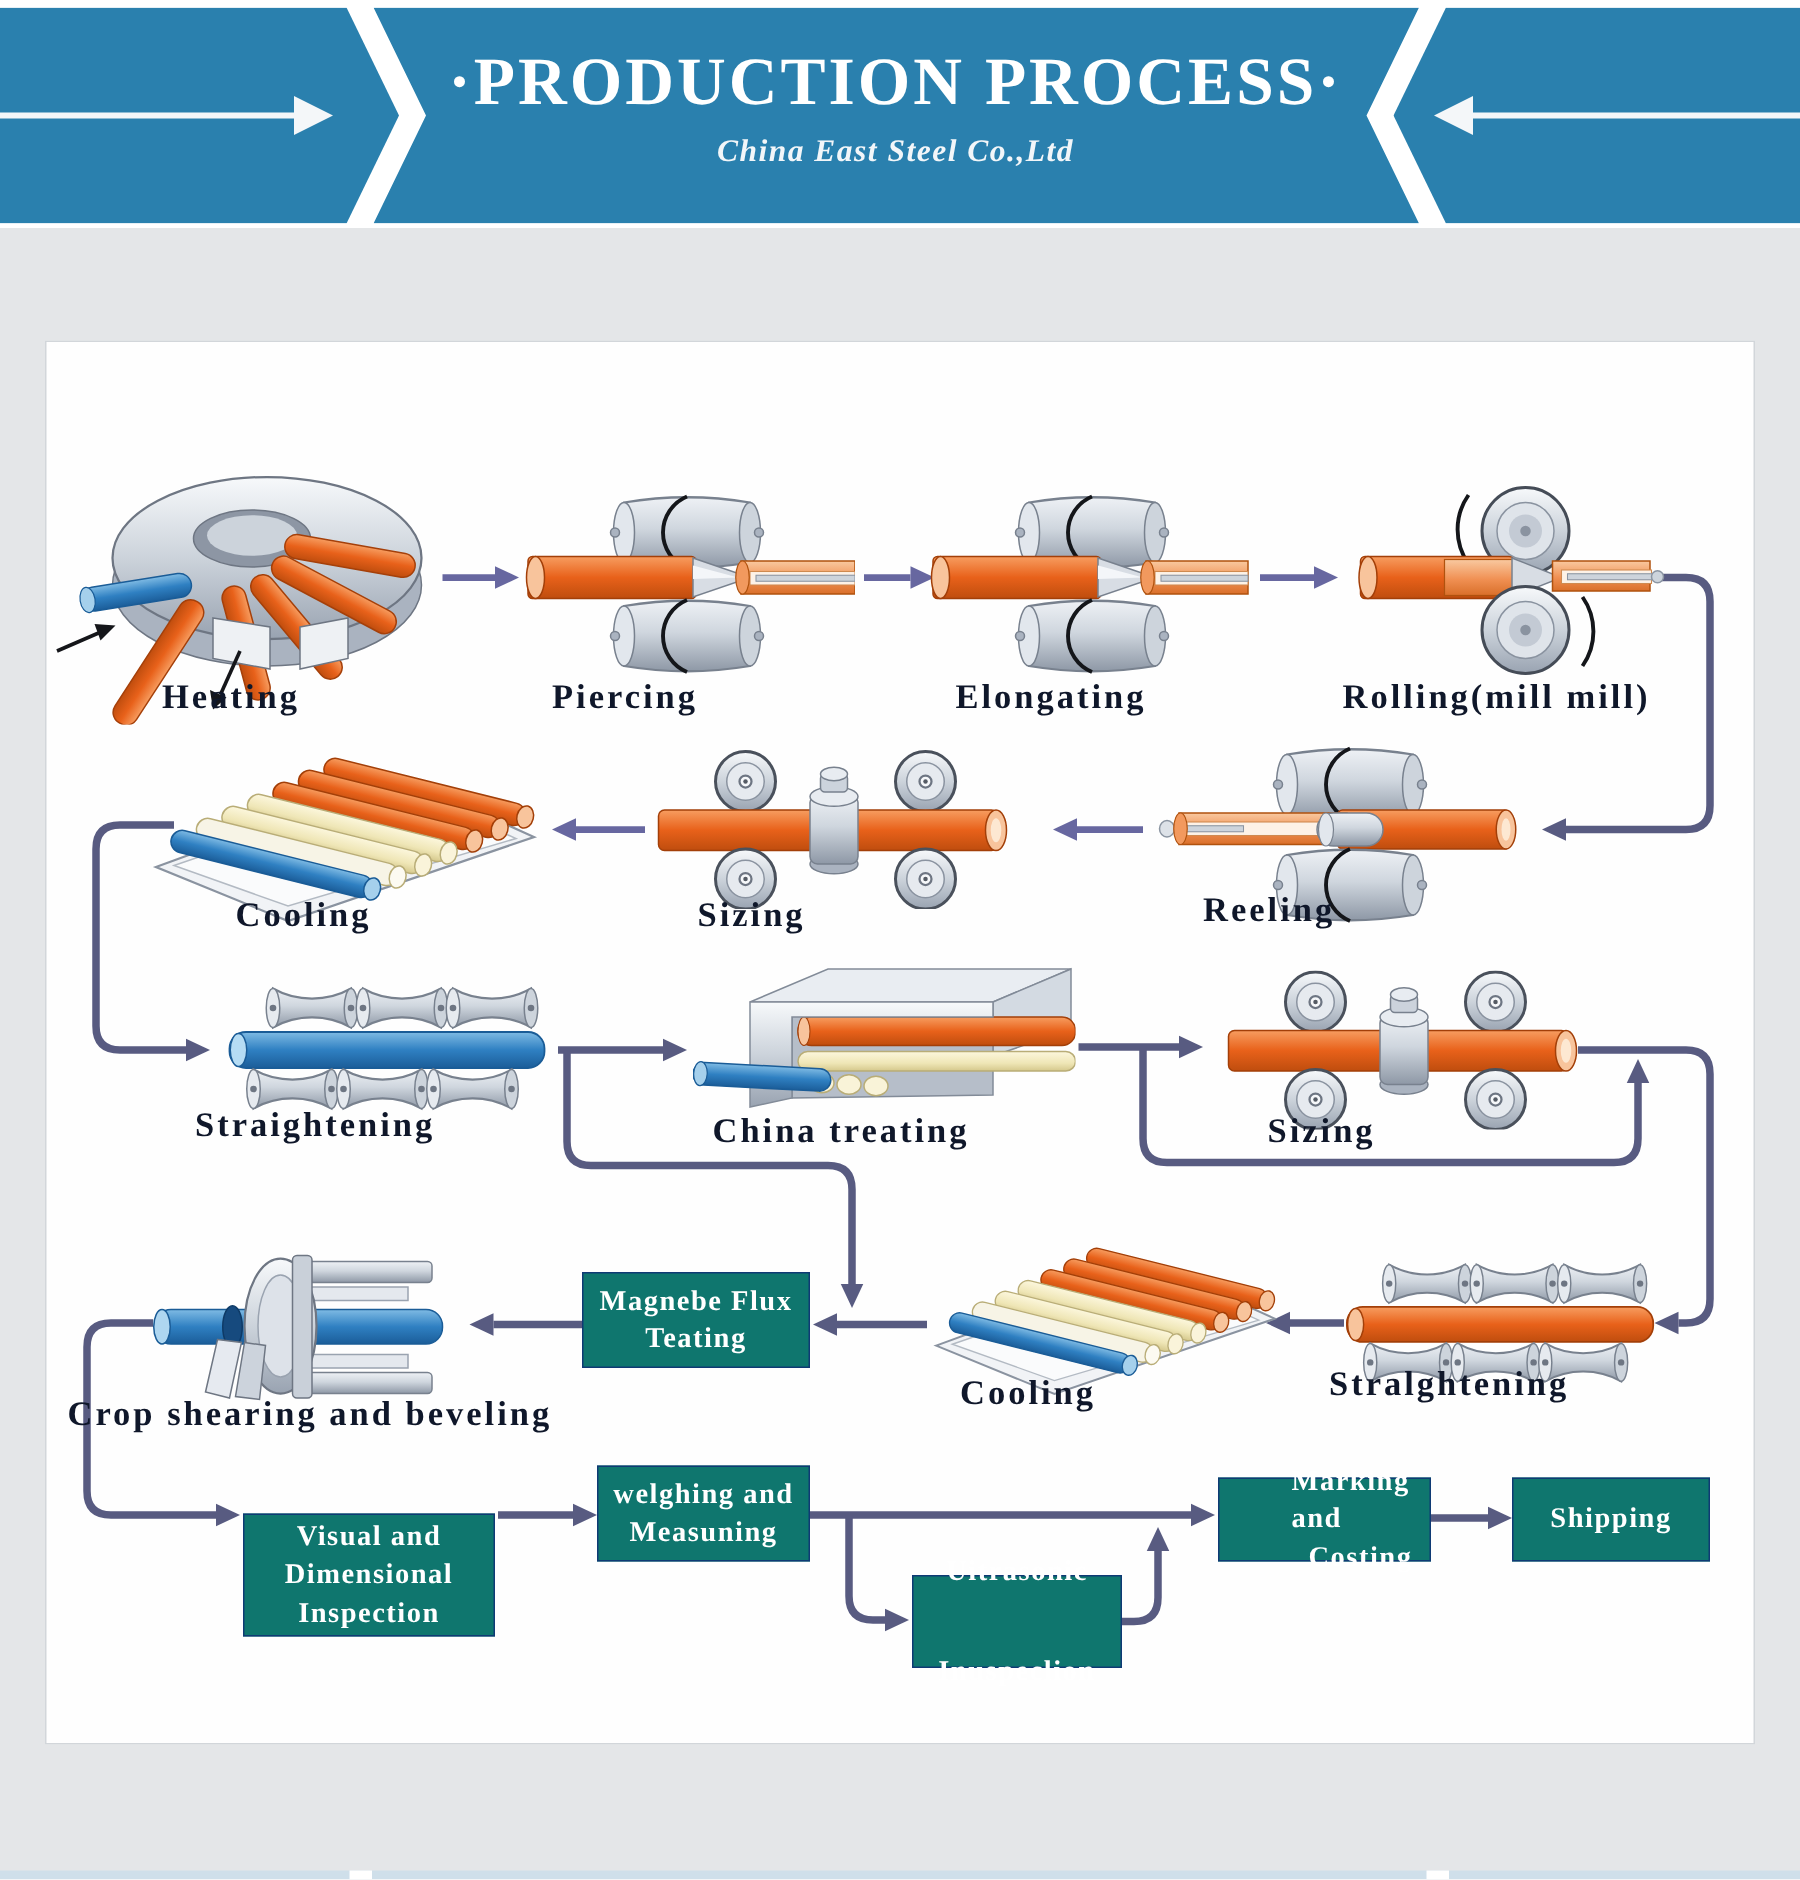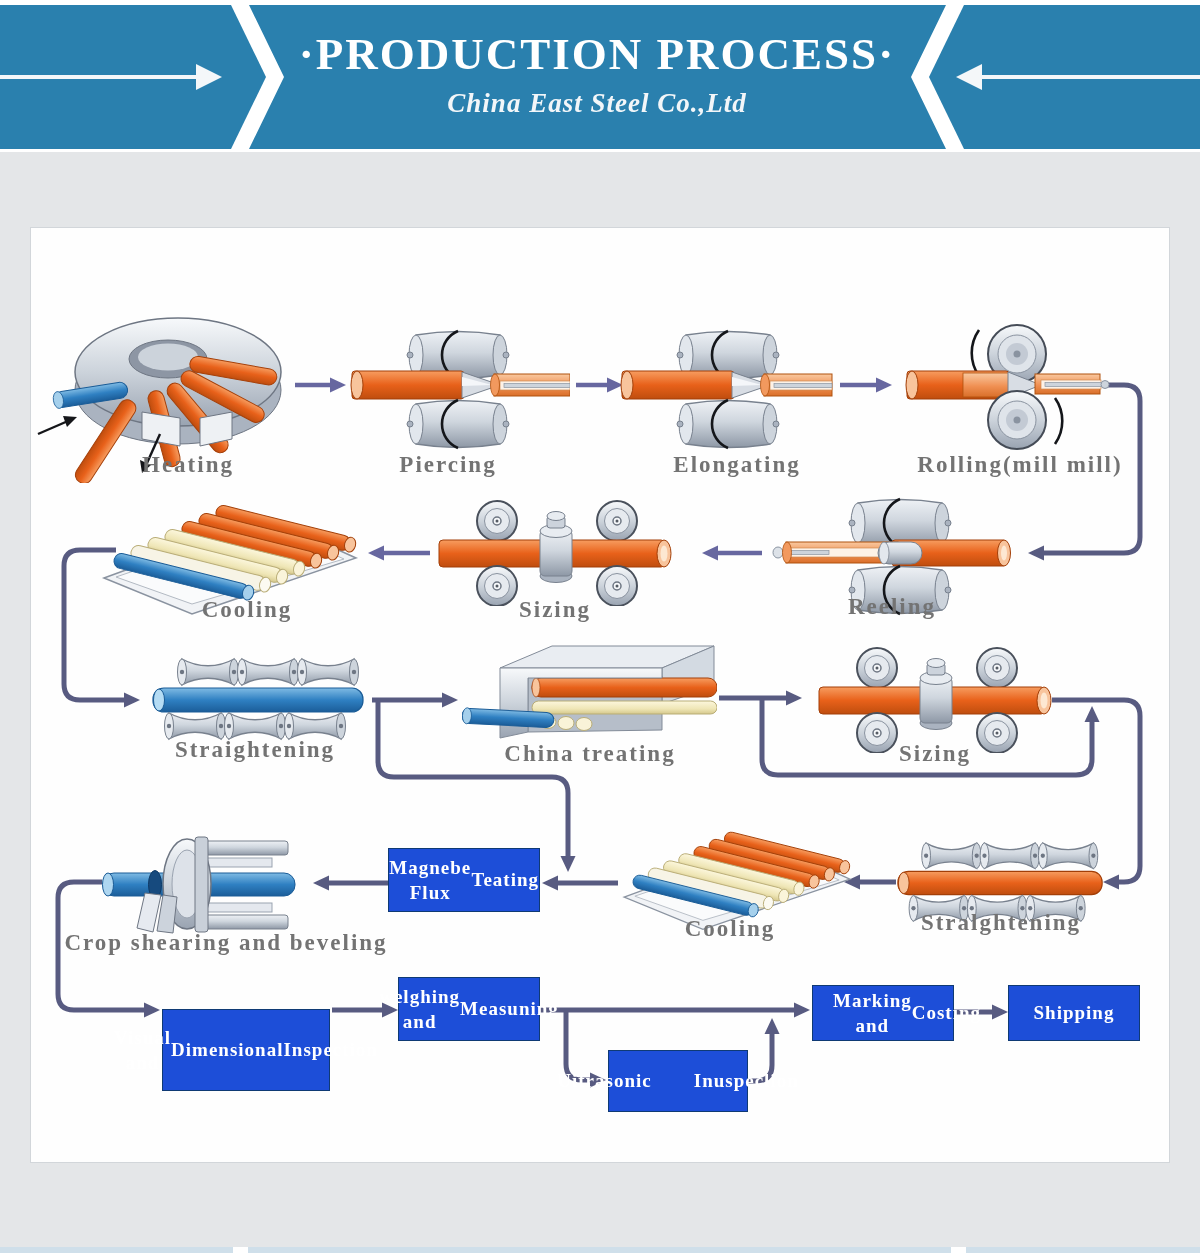--- a/index.html
+++ b/index.html
@@ -7,37 +7,37 @@
         font-family:"Liberation Serif",serif;}
   
   .banner{position:absolute;left:0;top:0;width:1200px;height:152px;background:#ffffff;}
   .band{position:absolute;left:0;top:5px;width:1200px;height:144px;background:#2a80ae;}
   .band-left{clip-path:polygon(0px 0%,231px 0%,266px 50%,231px 100%,0px 100%);}
   .band-center{clip-path:polygon(249px 0%,946px 0%,911px 50%,946px 100%,249px 100%,284px 50%);}
   .band-right{clip-path:polygon(964px 0%,1200px 0%,1200px 100%,964px 100%,929px 50%);}
   .banner-title{position:absolute;left:283px;top:28px;width:628px;text-align:center;color:#fff;
       font-weight:700;font-size:45px;letter-spacing:2px;white-space:nowrap;}
   .banner-sub{position:absolute;left:283px;top:88px;width:628px;text-align:center;color:#f2f6f9;
-      font-style:italic;font-weight:700;font-size:27px;letter-spacing:1px;}
+      font-style:italic;font-weight:700;font-size:21px;letter-spacing:1px;}
   .ba-line{position:absolute;top:75px;height:4px;background:#f4f7f9;}
   .ba-line-left{left:0;width:196px;}
   .ba-line-right{left:982px;width:218px;}
   .ba-head{position:absolute;top:64px;width:0;height:0;border-top:13px solid transparent;border-bottom:13px solid transparent;}
   .ba-head-left{left:196px;border-left:26px solid #f4f7f9;}
   .ba-head-right{left:956px;border-right:26px solid #f4f7f9;}
   
   .panel{position:absolute;left:30px;top:227px;width:1140px;height:936px;background:#fefefe;
       border:1px solid #d2d6da;box-sizing:border-box;}
   .connectors{position:absolute;left:0;top:0;pointer-events:none;}
   .illus{position:absolute;}
-  .step-label{position:absolute;text-align:center;font-weight:700;font-size:23px;color:#737373;
+  .step-label{position:absolute;font-weight:700;font-size:23px;color:#0f172a;
       letter-spacing:2px;white-space:nowrap;}
-  .pbox{position:absolute;background:#1d4ed8;border:1px solid #0f3a74;box-sizing:border-box;color:#fff;
-      display:flex;align-items:center;justify-content:center;
-      font-weight:700;font-size:19px;letter-spacing:1px;line-height:1.32;text-align:center;}
+  .pbox{position:absolute;background:#0f766e;border:1px solid #0f3a74;box-sizing:border-box;color:#fff;
+      display:flex;flex-direction:column;align-items:center;justify-content:center;
+      font-weight:700;font-size:19px;letter-spacing:1px;line-height:1.32;text-align:left;}
   
   .bottom-strip{position:absolute;left:0;top:1247px;width:1200px;height:6px;background:#cfdfea;}
   .bs-gap{position:absolute;top:0;width:15px;height:6px;background:#ffffff;}
 </style>
 </head>
 <body>
 
 <div class="page">
 
   <svg width="0" height="0" style="position:absolute">

